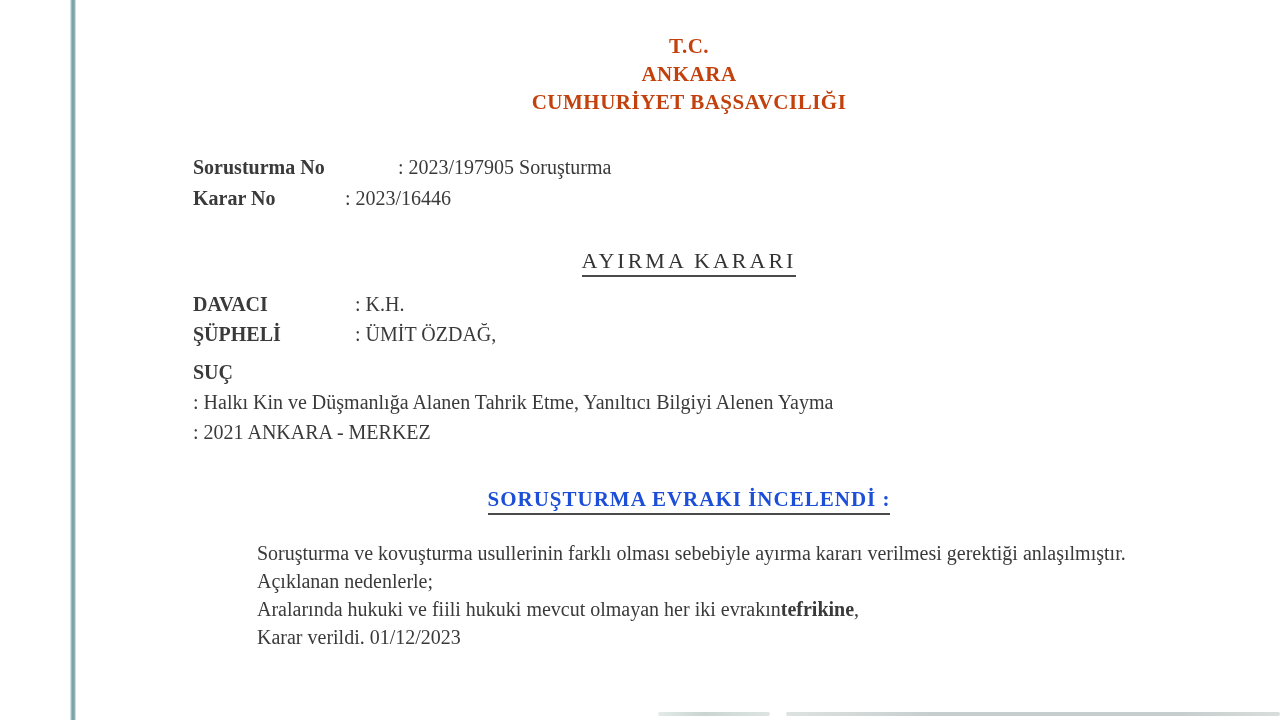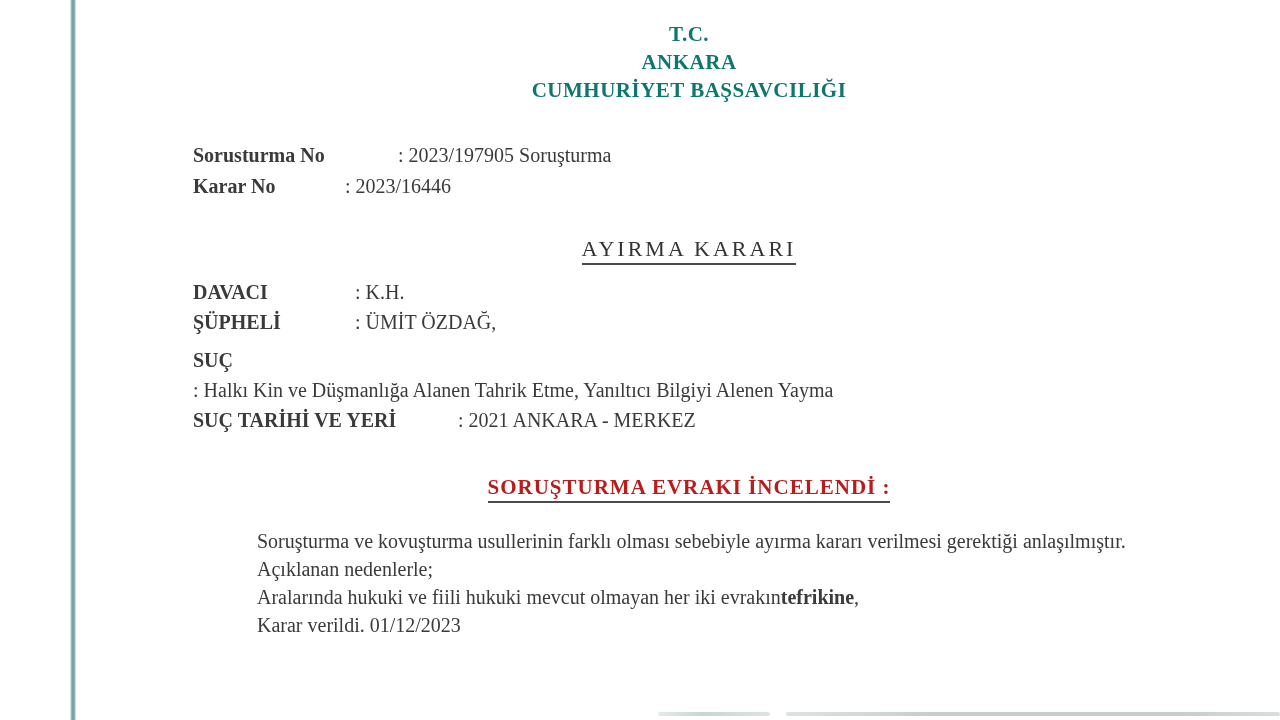--- a/index.html
+++ b/index.html
@@ -21,26 +21,26 @@
     height: 720px;
     background: linear-gradient(90deg, #eaf5f4 0%, #7da2a7 35%, #7da2a7 70%, #eaf5f4 100%);
   }
   .content {
     position: absolute;
     left: 193px;
     top: 0;
     width: 992px;
   }
   .header-block {
-    padding-top: 20px;
+    padding-top: 32px;
     text-align: center;
     font-weight: bold;
     font-size: 21px;
     line-height: 28px;
-    color: #0f766e;
+    color: #c2410c;
     letter-spacing: 0.5px;
   }
   .case-info { margin-top: 36px; }
   .info-row {
     display: flex;
     font-size: 20px;
     line-height: 31px;
   }
   .info-row .label { font-weight: bold; flex: 0 0 auto; }
   .info-row .value { font-weight: normal; }
@@ -64,21 +64,21 @@
     margin-top: 40px;
     text-align: center;
   }
   .section-title {
     display: inline-block;
     font-weight: bold;
     font-size: 21px;
     letter-spacing: 1px;
     border-bottom: 2px solid #4a4a4a;
     padding-bottom: 1px;
-    color: #b91c1c;
+    color: #1d4ed8;
   }
   .body-block {
     margin-top: 24px;
     font-size: 20px;
     line-height: 28px;
   }
   .body-block p {
     text-indent: 64px;
     margin: 0;
   }
@@ -138,21 +138,20 @@
       </div>
       <div class="info-row">
         <span class="label" style="width:162px">ŞÜPHELİ</span>
         <span class="value">: ÜMİT ÖZDAĞ,</span>
       </div>
       <div class="info-row row-gap">
         <span class="label" style="width:115px">SUÇ</span>
         <span class="value">: Halkı Kin ve Düşmanlığa Alanen Tahrik Etme, Yanıltıcı Bilgiyi Alenen Yayma</span>
       </div>
       <div class="info-row">
-        <span class="label" style="width:265px">SUÇ TARİHİ VE YERİ</span>
         <span class="value">: 2021 ANKARA - MERKEZ</span>
       </div>
     </div>
 
     <div class="section-title-wrap">
       <span class="section-title">SORUŞTURMA EVRAKI İNCELENDİ :</span>
     </div>
 
     <div class="body-block">
       <p class="just">Soruşturma ve kovuşturma usullerinin farklı olması sebebiyle ayırma kararı verilmesi gerektiği anlaşılmıştır.</p>

